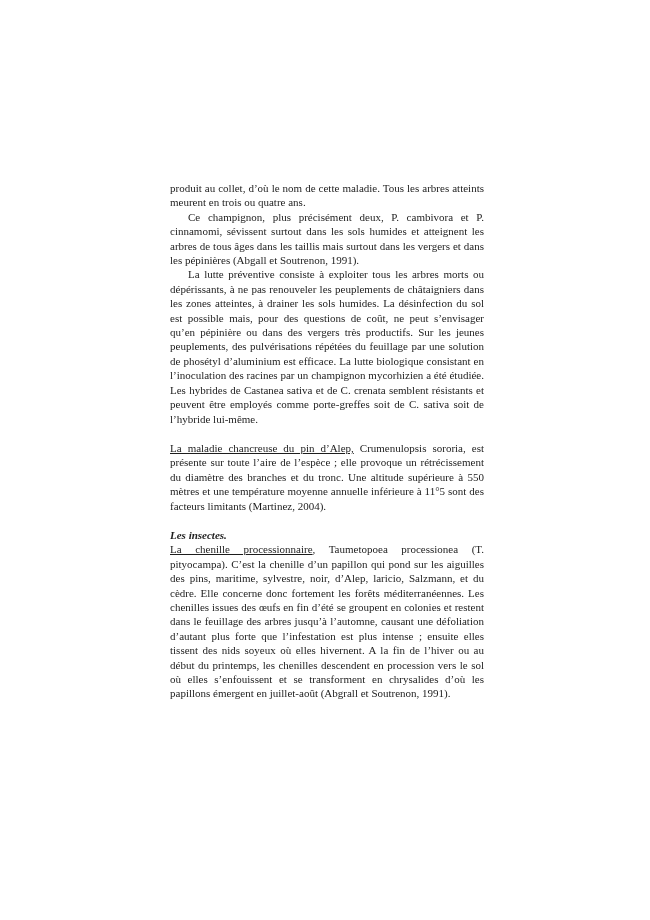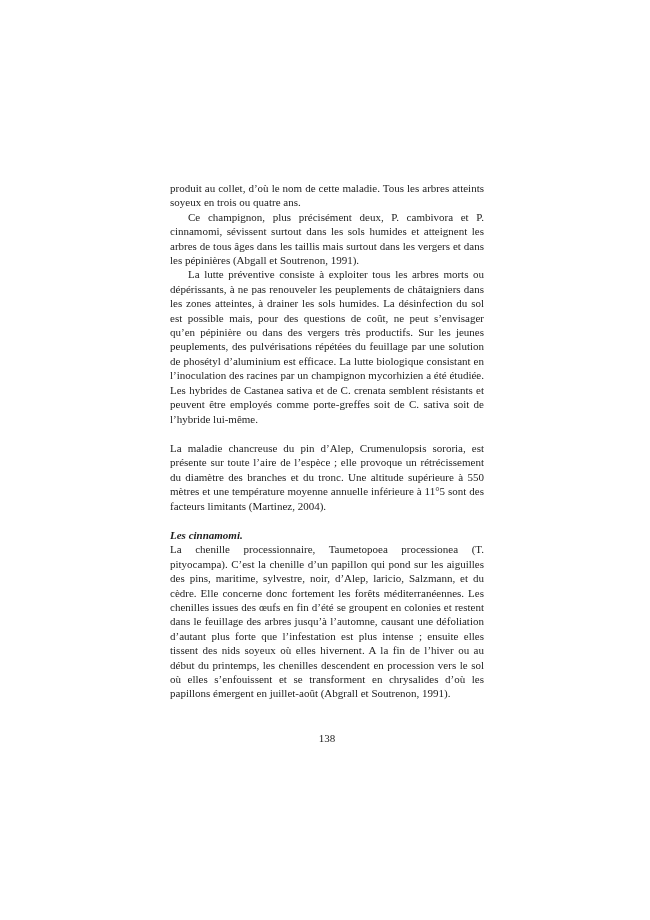--- a/index.html
+++ b/index.html
@@ -30,38 +30,37 @@
     text-align: justify;
   }
   p.para {
     margin: 0;
     padding: 0;
   }
   p.para.indent { text-indent: 18px; }
   p.para.gap { margin-top: 15px; }
   .seg-normal { font-style: normal; }
   .seg-italic { }
-  .seg-underline { text-underline-offset: 1px; }
+  .seg-underline { text-decoration: underline; text-underline-offset: 1px; }
   .seg-bold-italic { font-style: italic; font-weight: 700; }
   .page-number {
     position: absolute;
     left: 170px;
     top: 731px;
     width: 314px;
     text-align: center;
     font-size: 11px;
     line-height: 14.4px;
   }
 </style>
 </head>
 <body style="background: rgb(255, 255, 255); color: rgb(29, 29, 29);">
 
 <div class="page">
   <div class="text-block" id="doc-paragraphs">
-      <p class="para"><span class="seg-normal">produit au collet, d’où le nom de cette maladie. Tous les arbres atteints soyeux en trois ou quatre ans.</span></p>
+      <p class="para"><span class="seg-normal">produit au collet, d’où le nom de cette maladie. Tous les arbres atteints meurent en trois ou quatre ans.</span></p>
       <p class="para indent"><span class="seg-normal">Ce champignon, plus précisément deux, </span><span class="seg-italic">P. cambivora</span><span class="seg-normal"> et </span><span class="seg-italic">P. cinnamomi</span><span class="seg-normal">, sévissent surtout dans les sols humides et atteignent les arbres de tous âges dans les taillis mais surtout dans les vergers et dans les pépinières (Abgall et Soutrenon, 1991).</span></p>
       <p class="para indent"><span class="seg-normal">La lutte préventive consiste à exploiter tous les arbres morts ou dépérissants, à ne pas renouveler les peuplements de châtaigniers dans les zones atteintes, à drainer les sols humides. La désinfection du sol est possible mais, pour des questions de coût, ne peut s’envisager qu’en pépinière ou dans des vergers très productifs. Sur les jeunes peuplements, des pulvérisations répétées du feuillage par une solution de phosétyl d’aluminium est efficace. La lutte biologique consistant en l’inoculation des racines par un champignon mycorhizien a été étudiée. Les hybrides de </span><span class="seg-italic">Castanea sativa</span><span class="seg-normal"> et de </span><span class="seg-italic">C. crenata</span><span class="seg-normal"> semblent résistants et peuvent être employés comme porte-greffes soit de </span><span class="seg-italic">C. sativa</span><span class="seg-normal"> soit de l’hybride lui-même.</span></p>
       <p class="para gap"><span class="seg-underline">La maladie chancreuse du pin d’Alep,</span><span class="seg-normal"> </span><span class="seg-italic">Crumenulopsis sororia</span><span class="seg-normal">, est présente sur toute l’aire de l’espèce ; elle provoque un rétrécissement du diamètre des branches et du tronc. Une altitude supérieure à 550 mètres et une température moyenne annuelle inférieure à 11°5 sont des facteurs limitants (Martinez, 2004).</span></p>
-      <p class="para gap"><span class="seg-bold-italic">Les cinnamomi.</span></p>
+      <p class="para gap"><span class="seg-bold-italic">Les insectes.</span></p>
       <p class="para"><span class="seg-underline">La chenille processionnaire</span><span class="seg-normal">, </span><span class="seg-italic">Taumetopoea processionea (T. pityocampa)</span><span class="seg-normal">. C’est la chenille d’un papillon qui pond sur les aiguilles des pins, maritime, sylvestre, noir, d’Alep, laricio, Salzmann, et du cèdre. Elle concerne donc fortement les forêts méditerranéennes. Les chenilles issues des œufs en fin d’été se groupent en colonies et restent dans le feuillage des arbres jusqu’à l’automne, causant une défoliation d’autant plus forte que l’infestation est plus intense ; ensuite elles tissent des nids soyeux où elles hivernent. A la fin de l’hiver ou au début du printemps, les chenilles descendent en procession vers le sol où elles s’enfouissent et se transforment en chrysalides d’où les papillons émergent en juillet-août (Abgrall et Soutrenon, 1991).</span></p>
     </div>
-  <div class="page-number">138</div>
 </div>
 
 </body></html>

